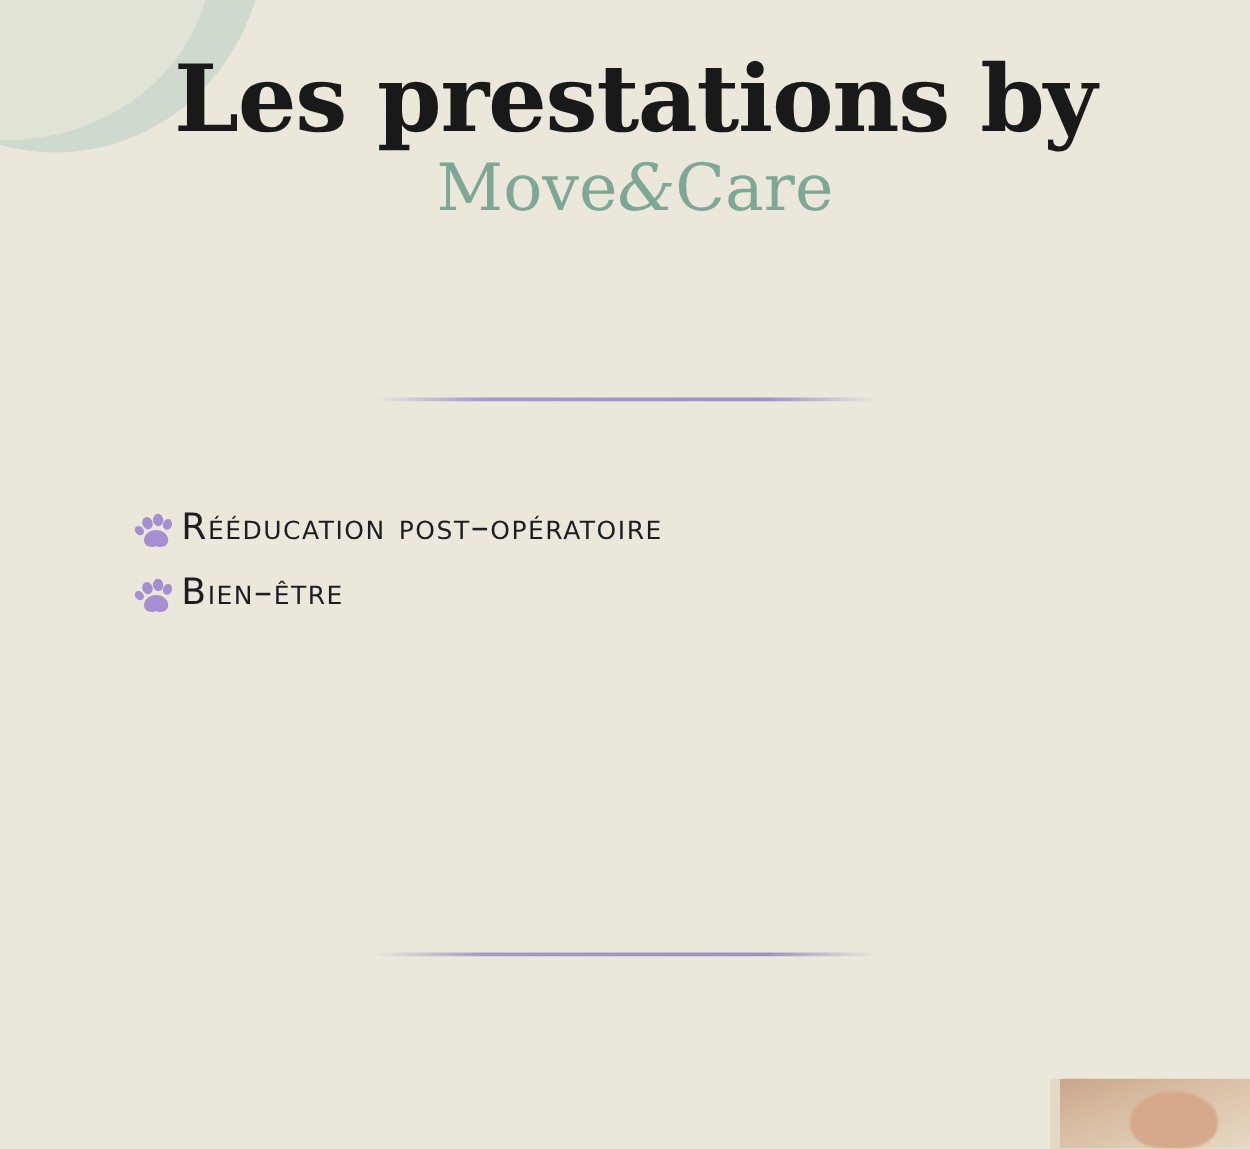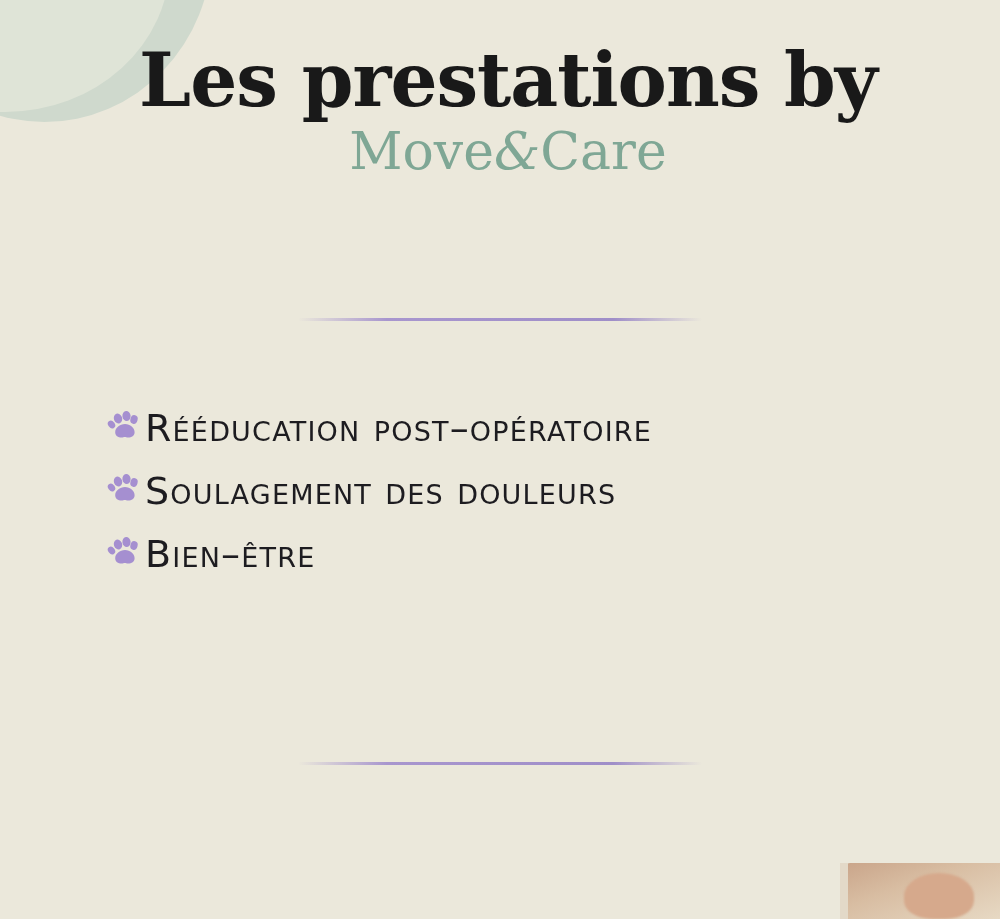--- a/index.html
+++ b/index.html
@@ -98,21 +98,21 @@
     flex: 0 0 auto;
     width: 40px;
     height: 40px;
     position: relative;
     margin-top: 5px;
   }
   .paw svg { display: block; }
 
   .item-text {
     font-family: "DejaVu Sans", sans-serif;
-    font-size: 38px;
+    font-size: 29px;
     color: #1d1c20;
     letter-spacing: 1.2px;
     line-height: 1.48;
     font-variant: small-caps;
     text-transform: lowercase;
   }
   .item-text::first-letter {
     text-transform: uppercase;
   }
 
@@ -171,32 +171,20 @@
           <ellipse cx="21.5" cy="11" rx="4.1" ry="5" fill="#a58fd0" transform="rotate(-6 21.5 11)"></ellipse>
           <ellipse cx="29" cy="14.5" rx="3.6" ry="4.4" fill="#a58fd0" transform="rotate(16 29 14.5)"></ellipse>
           <ellipse cx="6.5" cy="19.5" rx="3.3" ry="4.1" fill="#a58fd0" transform="rotate(-40 6.5 19.5)"></ellipse>
           <path d="M20 19c5.2 0 9.6 3.8 9.6 8.2 0 3.4-3 5.3-6.5 5.3-1.6 0-2.2-.6-3.3-.6s-1.7.6-3.3.6c-3.5 0-6.3-1.9-6.3-5.3C10.2 22.8 14.8 19 20 19z" fill="#a58fd0"></path>
         </svg>
       </span>
       <span class="item-text">Rééducation post–opératoire</span>
     </div>
 
 
-    <div class="list-item">
-      <span class="paw">
-        <svg width="40" height="40" viewBox="0 0 40 40" aria-hidden="true">
-          <ellipse cx="13" cy="13.5" rx="4.1" ry="5" fill="#a58fd0" transform="rotate(-20 13 13.5)"></ellipse>
-          <ellipse cx="21.5" cy="11" rx="4.1" ry="5" fill="#a58fd0" transform="rotate(-6 21.5 11)"></ellipse>
-          <ellipse cx="29" cy="14.5" rx="3.6" ry="4.4" fill="#a58fd0" transform="rotate(16 29 14.5)"></ellipse>
-          <ellipse cx="6.5" cy="19.5" rx="3.3" ry="4.1" fill="#a58fd0" transform="rotate(-40 6.5 19.5)"></ellipse>
-          <path d="M20 19c5.2 0 9.6 3.8 9.6 8.2 0 3.4-3 5.3-6.5 5.3-1.6 0-2.2-.6-3.3-.6s-1.7.6-3.3.6c-3.5 0-6.3-1.9-6.3-5.3C10.2 22.8 14.8 19 20 19z" fill="#a58fd0"></path>
-        </svg>
-      </span>
-      <span class="item-text">Soulagement des douleurs</span>
-    </div>
 
 
     <div class="list-item">
       <span class="paw">
         <svg width="40" height="40" viewBox="0 0 40 40" aria-hidden="true">
           <ellipse cx="13" cy="13.5" rx="4.1" ry="5" fill="#a58fd0" transform="rotate(-20 13 13.5)"></ellipse>
           <ellipse cx="21.5" cy="11" rx="4.1" ry="5" fill="#a58fd0" transform="rotate(-6 21.5 11)"></ellipse>
           <ellipse cx="29" cy="14.5" rx="3.6" ry="4.4" fill="#a58fd0" transform="rotate(16 29 14.5)"></ellipse>
           <ellipse cx="6.5" cy="19.5" rx="3.3" ry="4.1" fill="#a58fd0" transform="rotate(-40 6.5 19.5)"></ellipse>
           <path d="M20 19c5.2 0 9.6 3.8 9.6 8.2 0 3.4-3 5.3-6.5 5.3-1.6 0-2.2-.6-3.3-.6s-1.7.6-3.3.6c-3.5 0-6.3-1.9-6.3-5.3C10.2 22.8 14.8 19 20 19z" fill="#a58fd0"></path>

